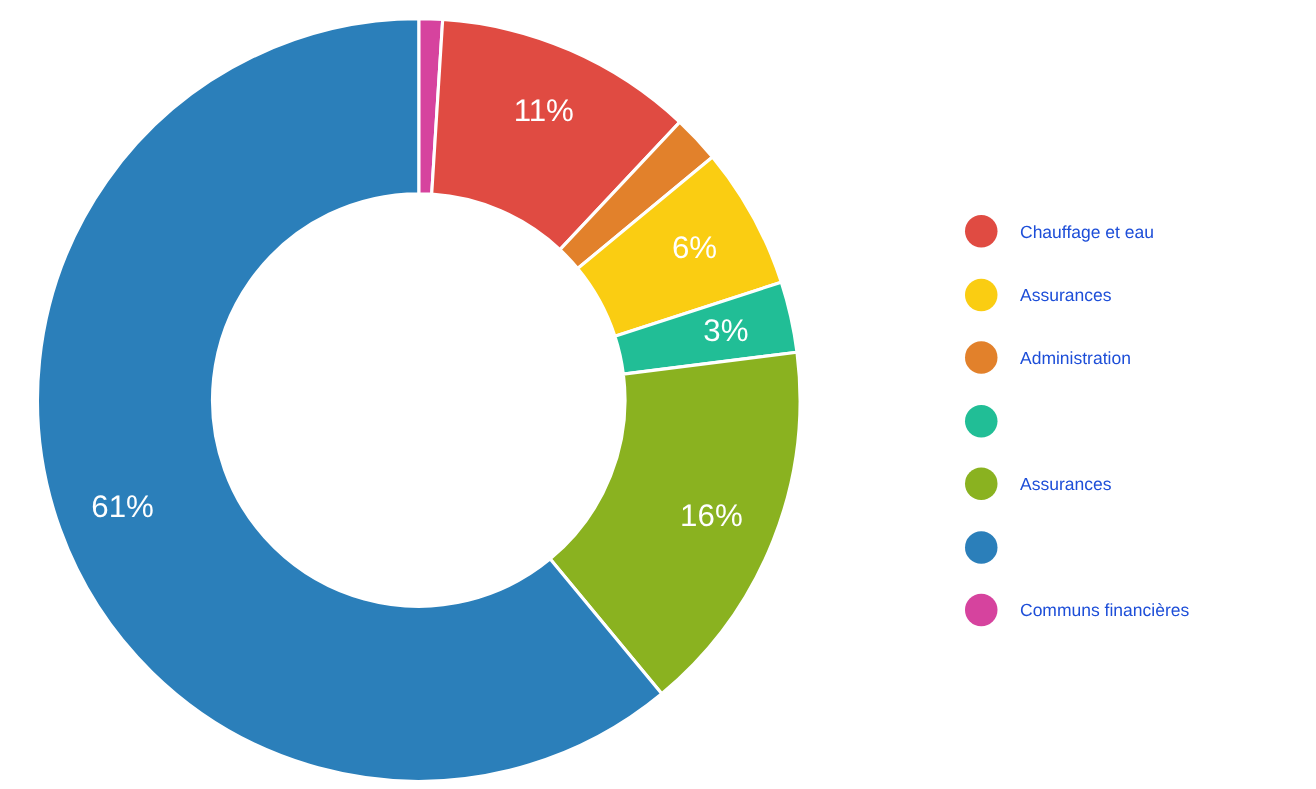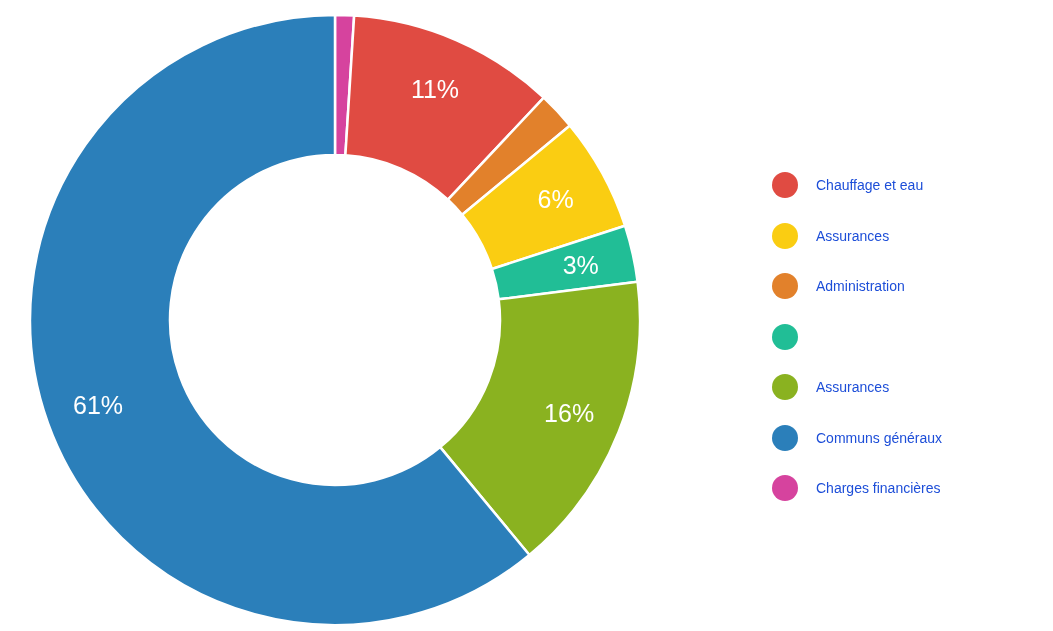--- a/index.html
+++ b/index.html
@@ -110,21 +110,20 @@
       </div>
       <div class="legend-item">
         <span class="legend-swatch" style="background: rgb(33, 190, 150);"></span>
       </div>
       <div class="legend-item">
         <span class="legend-swatch" style="background: rgb(138, 178, 32);"></span>
         <span class="legend-label">Assurances</span>
       </div>
       <div class="legend-item">
         <span class="legend-swatch" style="background: rgb(43, 127, 186);"></span>
-        <span class="legend-label">Communs généraux</span>
       </div>
       <div class="legend-item">
         <span class="legend-swatch" style="background: rgb(214, 67, 158);"></span>
-        <span class="legend-label">Charges financières</span>
+        <span class="legend-label">Communs financières</span>
       </div>
     </div>
 
 </div>
 
 </body></html>

